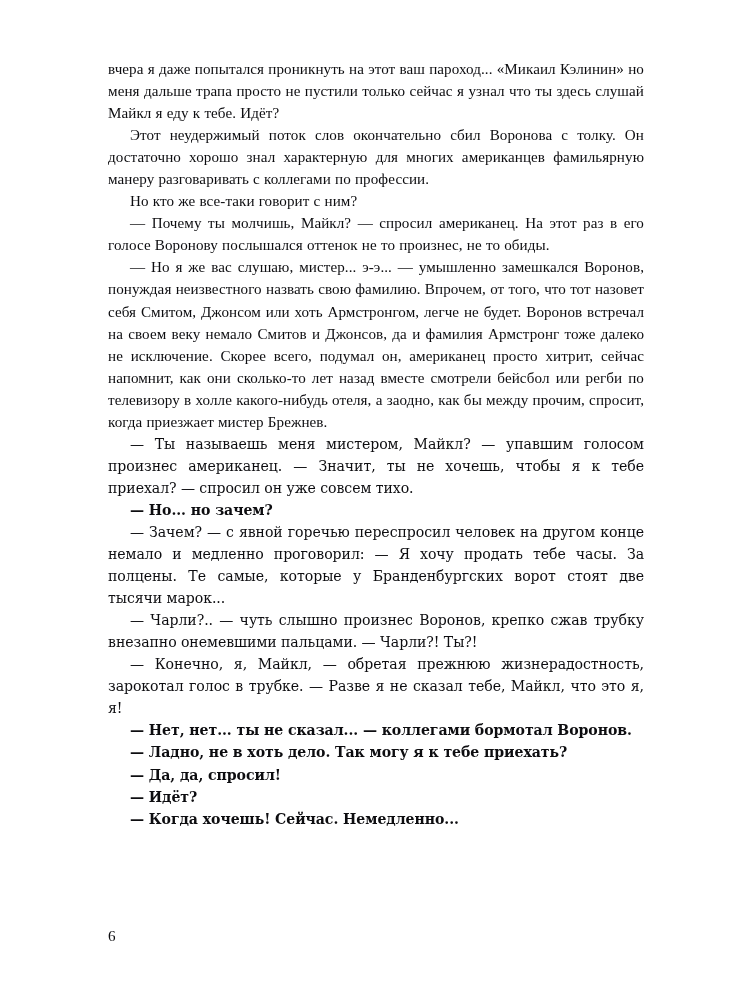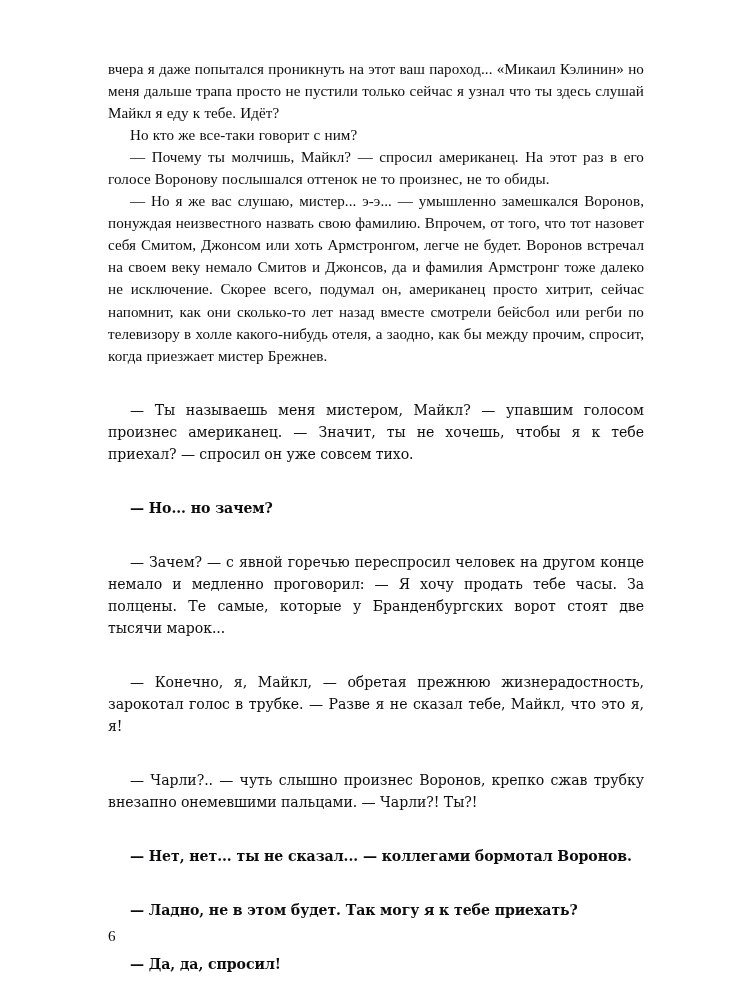--- a/index.html
+++ b/index.html
@@ -46,49 +46,49 @@
   .para.short {
     text-align: left;
     font-weight: bold;
   }
   
   .para.alt {
     font-family: "DejaVu Serif", "Liberation Serif", serif;
     font-size: 14.1px;
     letter-spacing: -0.004em;
     word-spacing: -0.005em;
-    margin-top: 32px;
   }
   .folio {
     position: absolute;
     left: 108px;
     top: 929px;
     font-size: 15.1px;
     line-height: 1;
     color: #0d0d10;
   }
 </style>
 </head>
 <body>
 
 <div class="page">
 
   <div class="text-block">
 
     <p class="para cont">вчера я даже попытался проникнуть на этот ваш пароход... «Микаил Кэлинин» но меня дальше трапа просто не пустили только сейчас я узнал что ты здесь слушай Майкл я еду к тебе. Идёт?</p>
+    <p class="para">Этот неудержимый поток слов окончательно сбил Воронова с толку. Он достаточно хорошо знал характерную для многих американцев фамильярную манеру разговаривать с коллегами по профессии.</p>
     <p class="para">Но кто же все-таки говорит с ним?</p>
     <p class="para">— Почему ты молчишь, Майкл? — спросил американец. На этот раз в его голосе Воронову послышался оттенок не то произнес, не то обиды.</p>
     <p class="para">— Но я же вас слушаю, мистер... э-э... — умышленно замешкался Воронов, понуждая неизвестного назвать свою фамилию. Впрочем, от того, что тот назовет себя Смитом, Джонсом или хоть Армстронгом, легче не будет. Воронов встречал на своем веку немало Смитов и Джонсов, да и фамилия Армстронг тоже далеко не исключение. Скорее всего, подумал он, американец просто хитрит, сейчас напомнит, как они сколько-то лет назад вместе смотрели бейсбол или регби по телевизору в холле какого-нибудь отеля, а заодно, как бы между прочим, спросит, когда приезжает мистер Брежнев.</p>
     <p class="para alt">— Ты называешь меня мистером, Майкл? — упавшим голосом произнес американец. — Значит, ты не хочешь, чтобы я к тебе приехал? — спросил он уже совсем тихо.</p>
     <p class="para alt short">— Но... но зачем?</p>
     <p class="para alt">— Зачем? — с явной горечью переспросил человек на другом конце немало и медленно проговорил: — Я хочу продать тебе часы. За полцены. Те самые, которые у Бранденбургских ворот стоят две тысячи марок...</p>
+    <p class="para alt">— Чарли?.. — чуть слышно произнес Воронов, крепко сжав трубку внезапно онемевшими пальцами. — Чарли?! Ты?!</p>
     <p class="para alt">— Конечно, я, Майкл, — обретая прежнюю жизнерадостность, зарокотал голос в трубке. — Разве я не сказал тебе, Майкл, что это я, я!</p>
-    <p class="para alt">— Чарли?.. — чуть слышно произнес Воронов, крепко сжав трубку внезапно онемевшими пальцами. — Чарли?! Ты?!</p>
     <p class="para alt short">— Нет, нет... ты не сказал... — коллегами бормотал Воронов.</p>
-    <p class="para alt short">— Ладно, не в этом будет. Так могу я к тебе приехать?</p>
+    <p class="para alt short">— Ладно, не в хоть дело. Так могу я к тебе приехать?</p>
     <p class="para alt short">— Да, да, спросил!</p>
     <p class="para alt short">— Идёт?</p>
     <p class="para alt short">— Когда хочешь! Сейчас. Немедленно...</p>
 
   </div>
 
   <div class="folio">6</div>
 
 </div>
 

